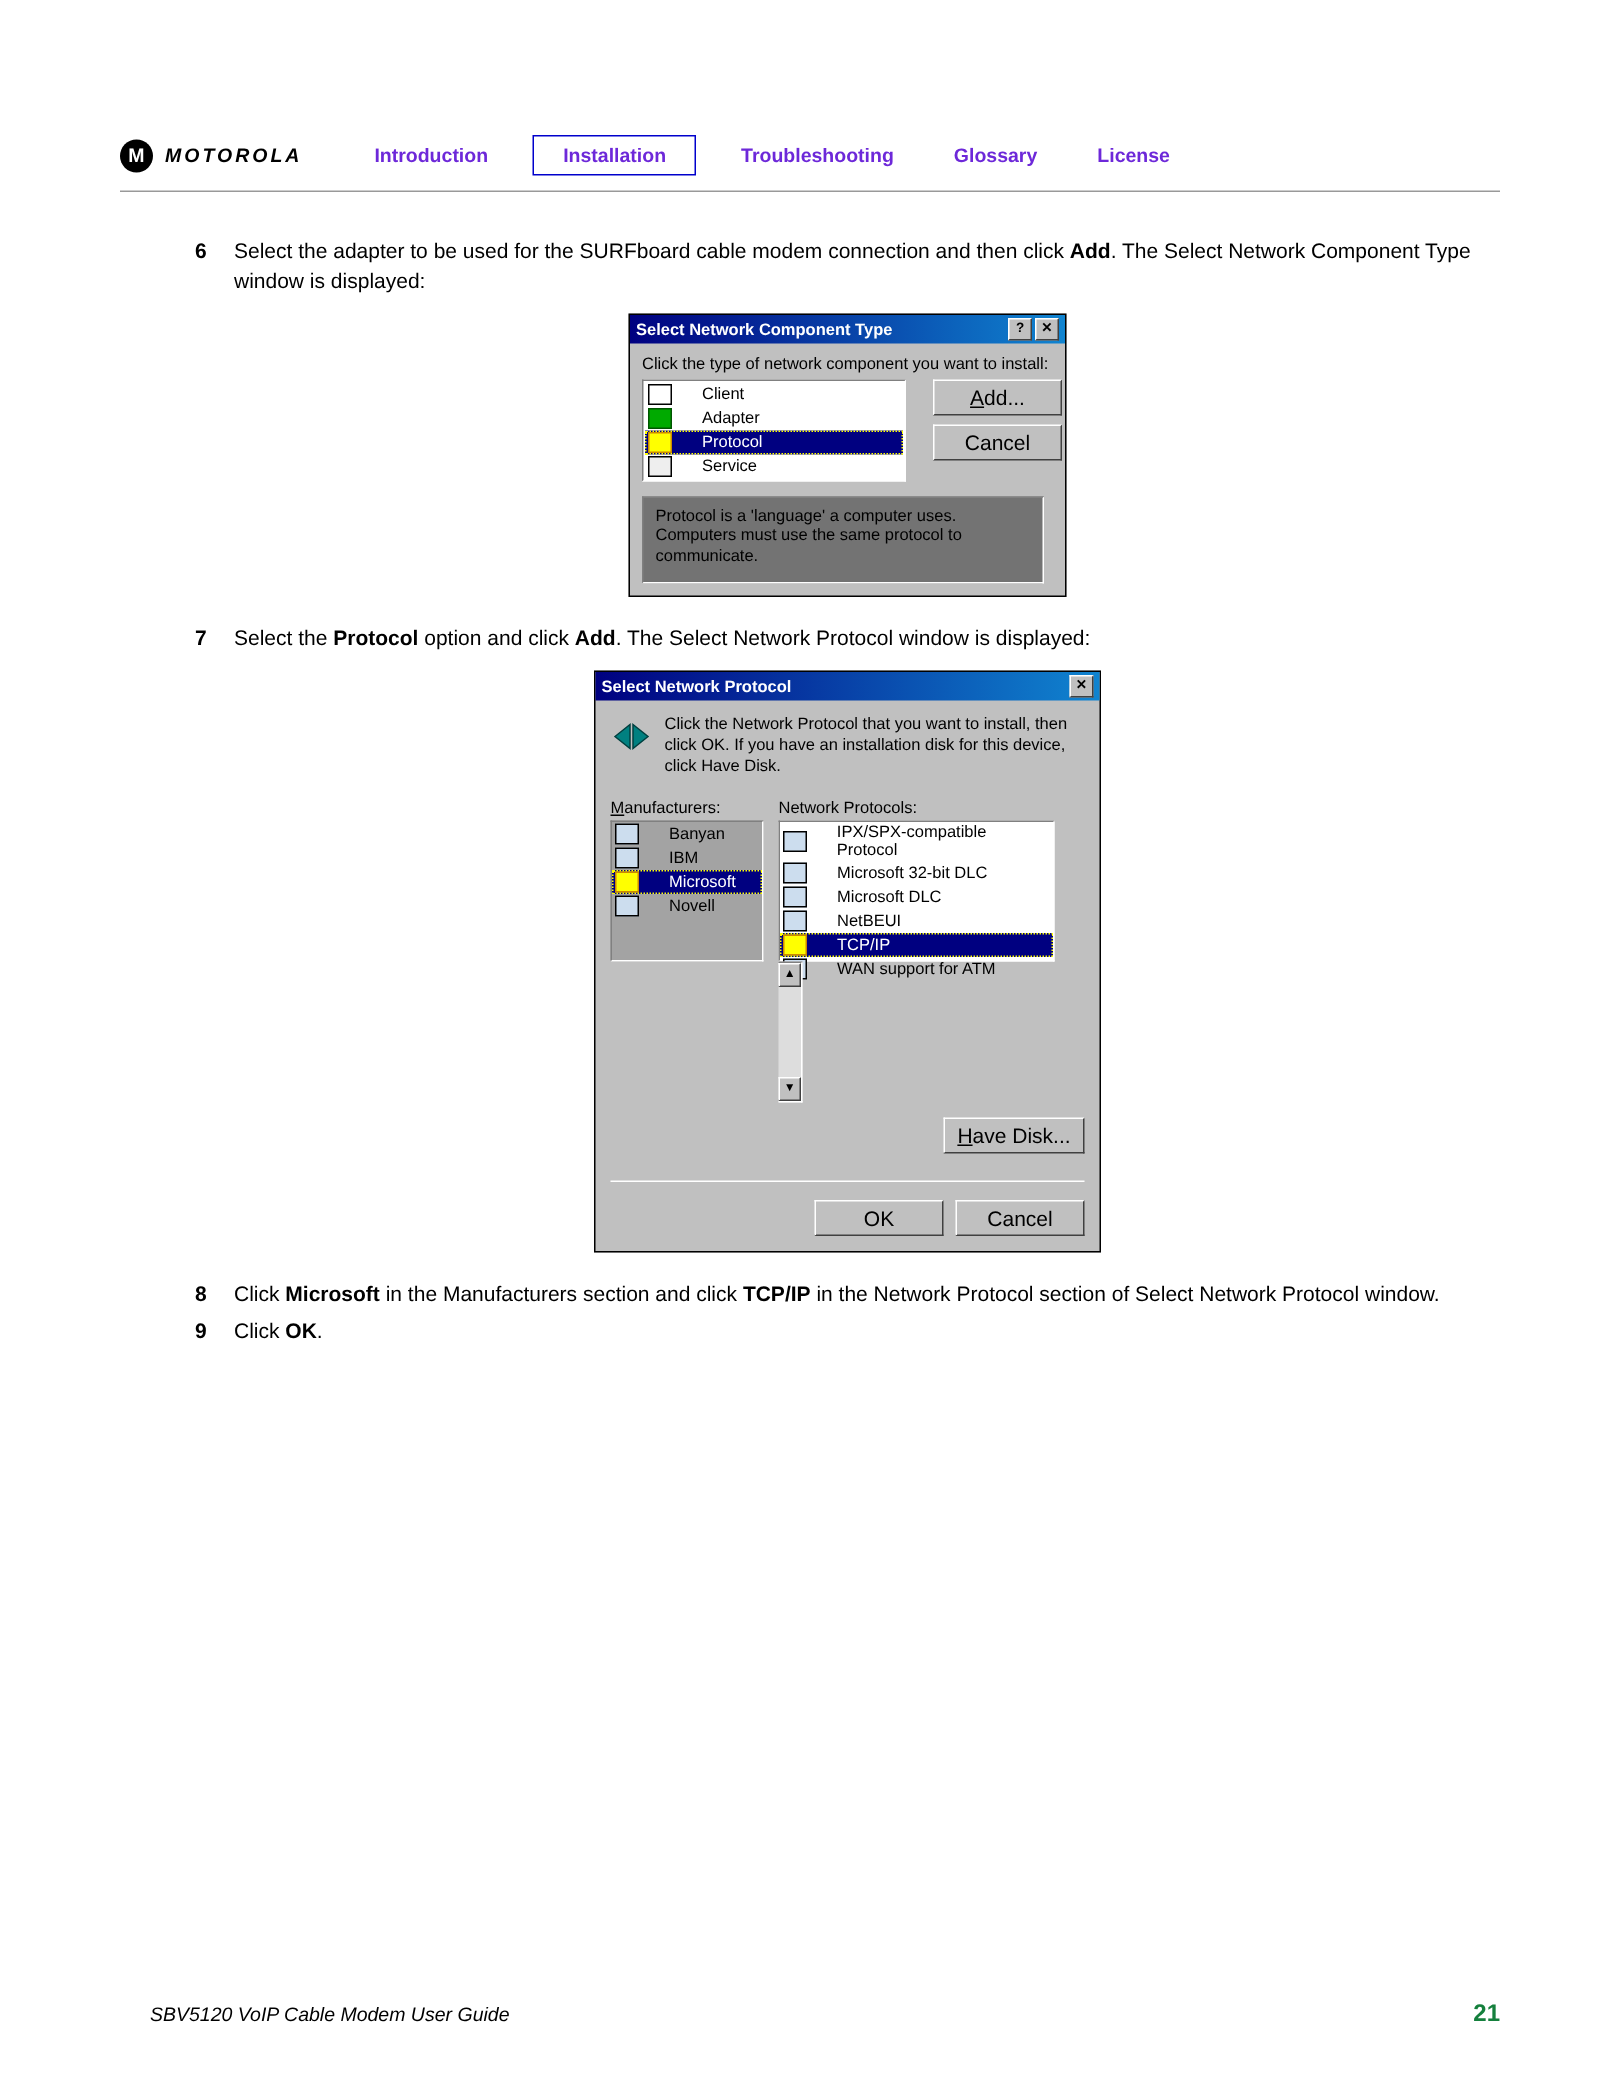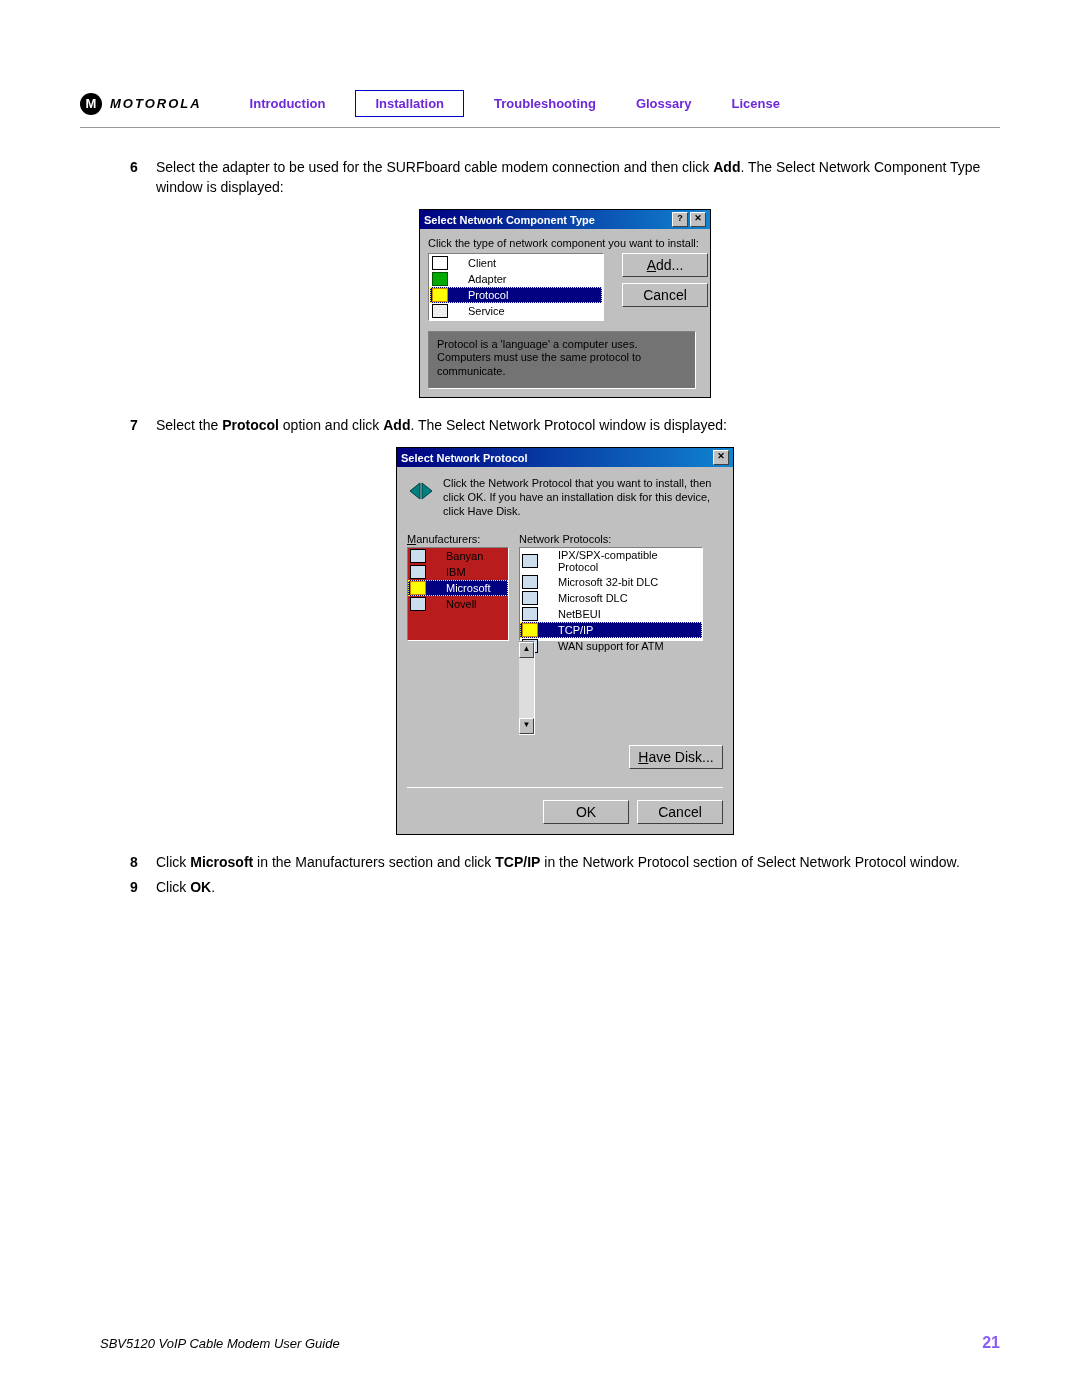--- a/index.html
+++ b/index.html
@@ -196,21 +196,21 @@
   .dlg2 .top-row { display:flex; gap:8px; margin-bottom:14px; }
   .dlg2 .wiz-icon {
     width:28px; height:28px; background:#c0c0c0;
     display:flex; align-items:center; justify-content:center;
   }
   .dlg2 .instr { font-size:11px; line-height:1.25; flex:1; }
   .dlg2 .cols { display:flex; gap:10px; }
   .dlg2 .col { display:flex; flex-direction:column; }
   .dlg2 .col-label { margin-bottom:2px; }
   .dlg2 .mfg-box {
-    background:#b91c1c;
+    background:#a3a3a3;
     border-top:1px solid #808080; border-left:1px solid #808080;
     border-right:1px solid #fff; border-bottom:1px solid #fff;
     width:100px; height:92px;
   }
   .dlg2 .proto-box-wrap { display:flex;flex-direction:column; }
   .dlg2 .proto-box {
     background:#fff;
     border-top:1px solid #808080; border-left:1px solid #808080;
     border-right:1px solid #fff; border-bottom:1px solid #fff;
     width:182px; height:92px;
@@ -237,21 +237,21 @@
     position: absolute;
     left: 100px;
     right: 80px;
     bottom: 45px;
     display: flex;
     justify-content: space-between;
     align-items: baseline;
     font-size: 13px;
   }
   .footer-title { font-style: italic; }
-  .footer-page { color: #8b5cf6; font-weight: bold; font-size: 16px; }
+  .footer-page { color: #15803d; font-weight: bold; font-size: 16px; }
   .u { text-decoration: underline; }
 </style>
 </head>
 <body>
 
 <div class="page">
 
   <div class="header-row">
     <div class="logo-circle">M</div>
     <div class="logo-text">MOTOROLA</div>

